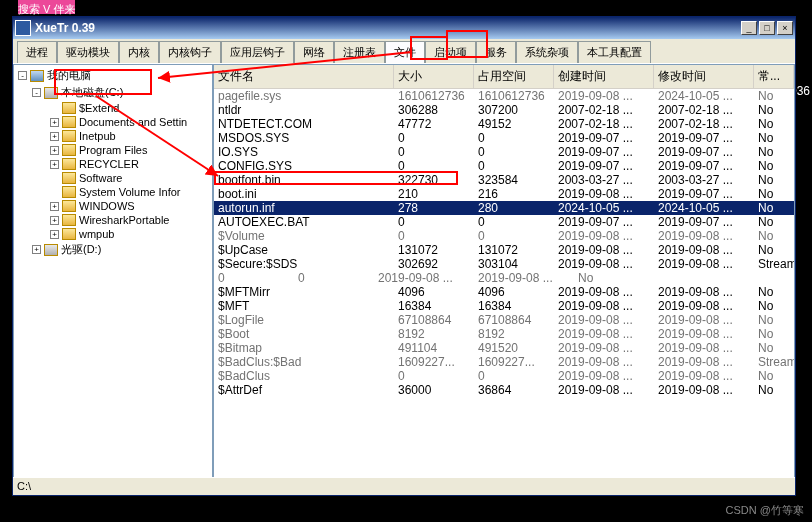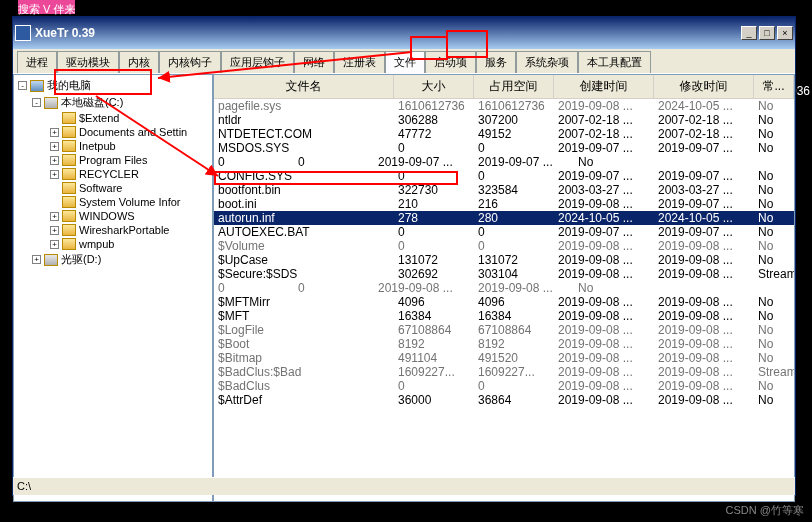--- a/index.html
+++ b/index.html
@@ -1,38 +1,38 @@
 <!DOCTYPE html>
 <html><head>
 <meta charset="utf-8">
 <style>
 *{margin:0;padding:0;box-sizing:border-box;font-family:Tahoma,SimSun,sans-serif;font-size:11px}
 body{background:#000;width:812px;height:522px;position:relative;overflow:hidden}
 .window{position:absolute;left:12px;top:16px;width:784px;height:480px;background:#ece9d8;border:1px solid #0a246a}
-.titlebar{height:32px;background:linear-gradient(#0a246a,#a6caf0);display:flex;align-items:center;padding:0 2px;color:#fff}
+.titlebar{height:22px;background:linear-gradient(#0a246a,#a6caf0);display:flex;align-items:center;padding:0 2px;color:#fff}
 .titlebar-icon{width:16px;height:16px;background:#2d5aa0;margin-right:4px;border:1px solid #fff}
 .titlebar-text{flex:1;font-weight:bold;font-size:12px}
 .titlebar-btns{display:flex;gap:2px}
 .tbtn{width:16px;height:14px;background:#d4d0c8;border:1px solid #fff;border-right-color:#404040;border-bottom-color:#404040;display:flex;align-items:center;justify-content:center;font-size:9px;color:#000;cursor:pointer}
 .tabs{display:flex;background:#ece9d8;padding:2px 4px 0;border-bottom:1px solid #fff}
 .tab{padding:3px 8px;border:1px solid #919b9c;border-bottom:none;background:#ece9d8;margin-right:0;cursor:pointer;position:relative}
 .tab.active{background:#fcfcfe;z-index:2}
 .content{display:flex;height:428px;background:#fff}
 .tree{width:200px;border:1px solid #7f9db9;background:#fff;overflow:hidden;padding:2px}
 .tnode{display:flex;align-items:center;padding:1px 0;white-space:nowrap;cursor:pointer}
 .tnode.l1{padding-left:2px}
 .tnode.l2{padding-left:16px}
 .tnode.l3{padding-left:34px}
 .exp{width:9px;height:9px;border:1px solid #808080;display:inline-flex;align-items:center;justify-content:center;font-size:8px;margin-right:3px;background:#fff;color:#000}
 .ficon{width:14px;height:12px;background:linear-gradient(#fce79a,#e8b53e);border:1px solid #b88a00;margin-right:3px}
 .ficon.drive{background:linear-gradient(#e8e8e8,#b0b0b0)}
 .ficon.comp{background:linear-gradient(#c0d8f0,#6090c0)}
 .listview{flex:1;border:1px solid #7f9db9;background:#fff;overflow:hidden;display:flex;flex-direction:column}
 .lhead{display:flex;background:#ece9d8;border-bottom:1px solid #d4d0c8}
-.lhead div{border-right:1px solid #d4d0c8;padding:3px 4px;text-align:center;font-size:12px}
+.lhead div{border-right:1px solid #d4d0c8;padding:3px 4px;text-align:left;font-size:12px}
 .lbody{flex:1;overflow:hidden}
 .lrow{display:flex;height:14px;cursor:pointer}
 .lrow div{padding:0 4px;white-space:nowrap;overflow:hidden;font-size:12px}
 .lrow.red div{color:#737373}
 .lrow.sel{background:#0a246a;color:#fff}
 .lrow.sel div{color:#fff}
 .c0{width:180px}.c1{width:80px;text-align:left}.c2{width:80px}.c3{width:100px}.c4{width:100px}.c5{width:40px}
 .statusbar{position:absolute;bottom:0;left:0;right:0;height:18px;border-top:1px solid #fff;background:#ece9d8;padding:2px 4px;font-size:11px}
 .annot{position:absolute;border:2px solid red;pointer-events:none;z-index:100}
 .arrow{position:absolute;pointer-events:none;z-index:99}
@@ -174,20 +174,21 @@
           </div>
           <div class="lrow">
             <div class="c0">MSDOS.SYS</div>
             <div class="c1">0</div>
             <div class="c2">0</div>
             <div class="c3">2019-09-07 ...</div>
             <div class="c4">2019-09-07 ...</div>
             <div class="c5">No</div>
           </div>
           <div class="lrow">
+            <div class="c0">IO.SYS</div>
             <div class="c1">0</div>
             <div class="c2">0</div>
             <div class="c3">2019-09-07 ...</div>
             <div class="c4">2019-09-07 ...</div>
             <div class="c5">No</div>
           </div>
           <div class="lrow">
             <div class="c0">CONFIG.SYS</div>
             <div class="c1">0</div>
             <div class="c2">0</div>

